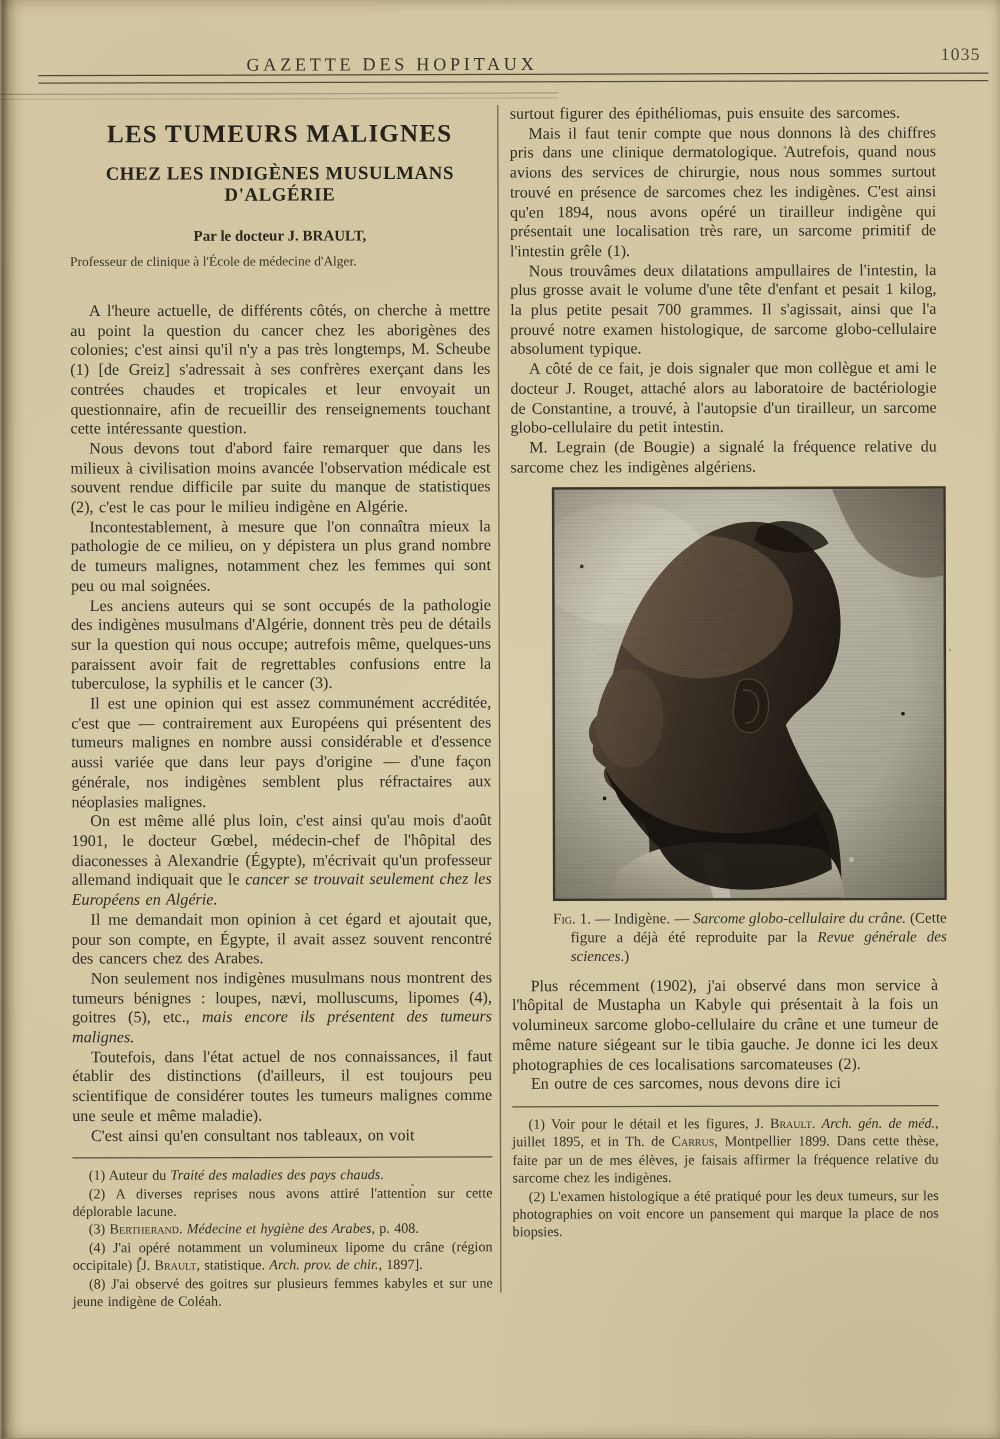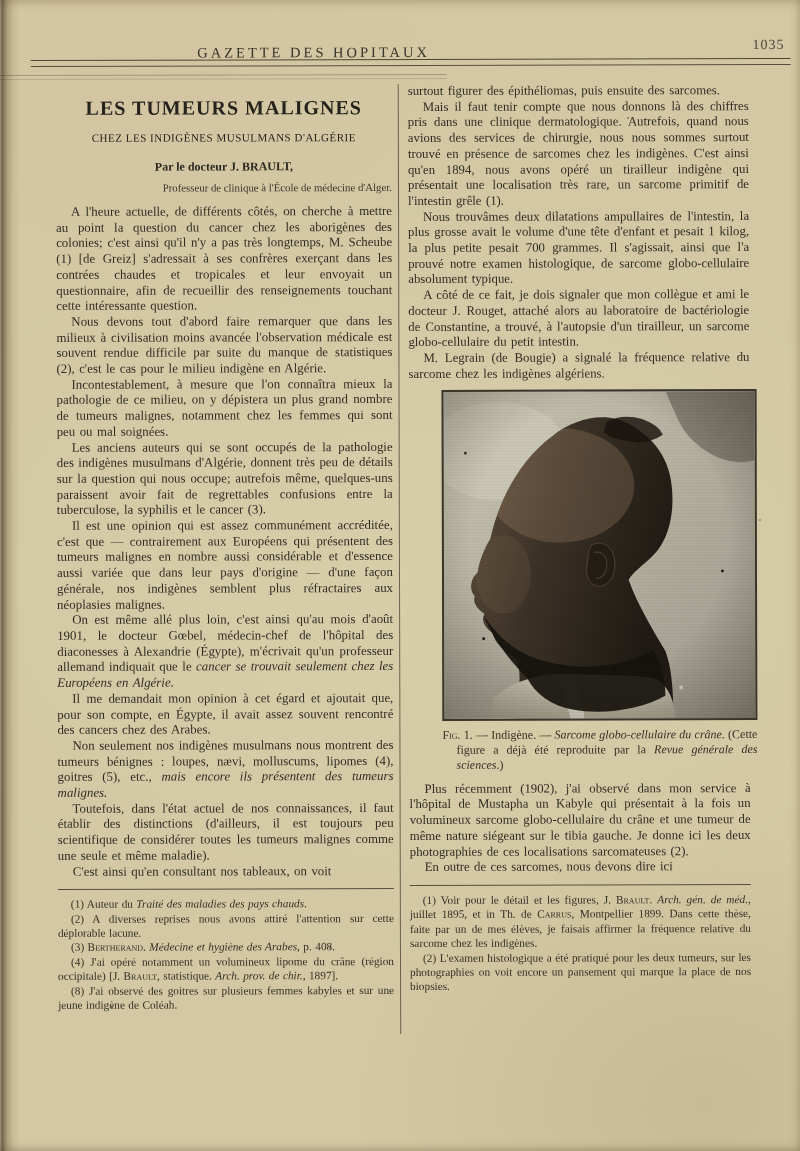--- a/index.html
+++ b/index.html
@@ -37,23 +37,23 @@
     border-top:1.5px solid rgba(56,49,36,.85);border-bottom:1.5px solid rgba(56,49,36,.8);
   }
   .ghost-rule{position:absolute;top:74px;left:0;width:56%;height:3px;
     border-top:1px solid rgba(56,49,36,.30);border-bottom:1px solid rgba(56,49,36,.18);}
   
   .col-divider{position:absolute;left:399px;top:84px;width:1px;height:950px;background:rgba(62,54,40,.70);}
   .col{position:absolute;text-align:justify;}
   .col-left{left:57px;top:96px;width:336px;}
   .col-right{left:409px;top:84px;width:341px;}
   h1.title{margin:0 0 12px 0;font-size:20px;text-align:center;letter-spacing:1px;color:#26231c;}
-  h2.subtitle{margin:0 0 16px 0;font-size:11px;text-align:center;letter-spacing:.5px;color:#26231c;font-weight:normal;}
+  h2.subtitle{margin:0 0 16px 0;font-size:15px;text-align:center;letter-spacing:.5px;color:#26231c;font-weight:bold;}
   .byline{text-align:center;font-weight:bold;font-size:12px;margin:0 0 7px 0;color:#2c2820;}
-  .affiliation{text-align:right;font-size:10.8px;margin:0 0 11px 0;color:#3a352b;}
+  .affiliation{text-align:left;font-size:10.8px;margin:0 0 26px 0;color:#3a352b;}
   p.body{margin:0;font-size:12.9px;line-height:15.7px;text-indent:15px;word-spacing:1.2px;}
   p.body.noindent{text-indent:0;}
   .col-right p.body{font-size:12.8px;line-height:15.7px;}
   .fn-rule{border:none;border-top:1.2px solid rgba(56,49,36,.8);margin:9px 0 7px 0;}
   p.fn{margin:0;font-size:11.3px;line-height:14.4px;text-indent:13px;word-spacing:.6px;color:#353026;}
   
   figure{margin:8px 0 4px 33px;width:315px;}
   .photo-frame{
     width:311px;height:327px;border:2px solid #3a342a;position:relative;overflow:hidden;
     background:#b3b0a0;box-shadow:0 0 0 1px rgba(211,200,163,.6), inset 0 0 18px rgba(30,25,15,.35);

